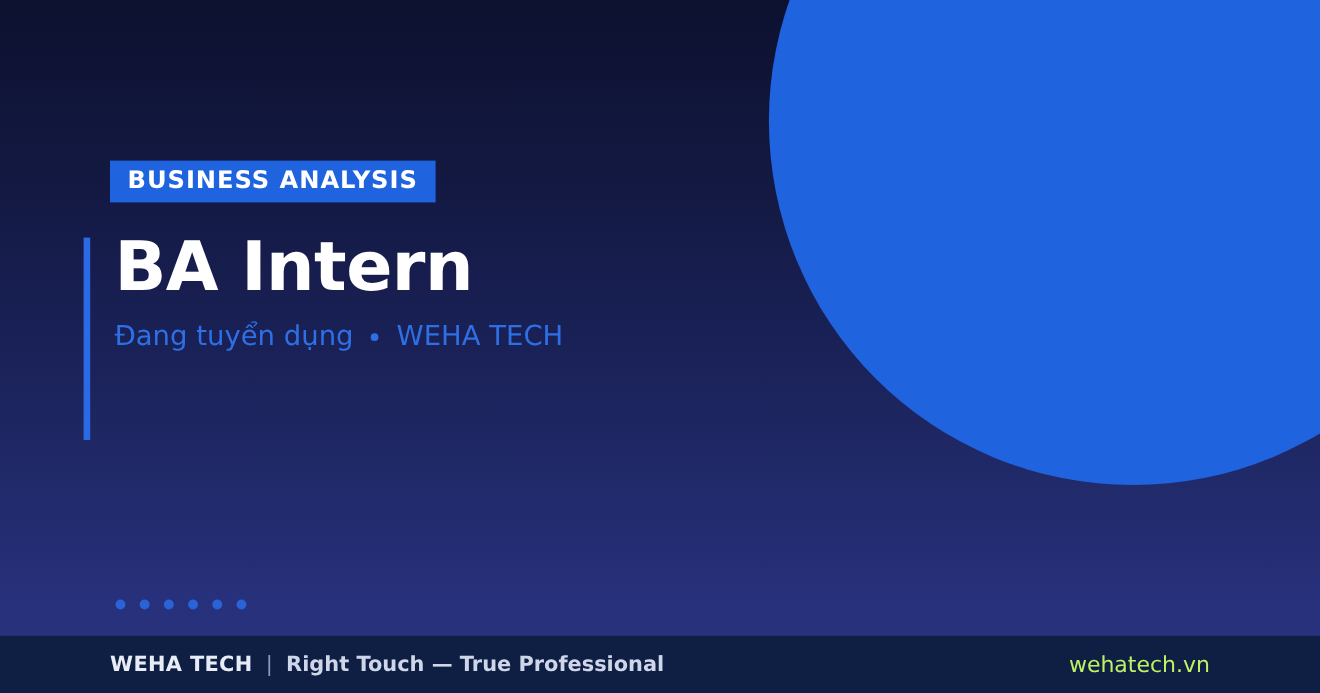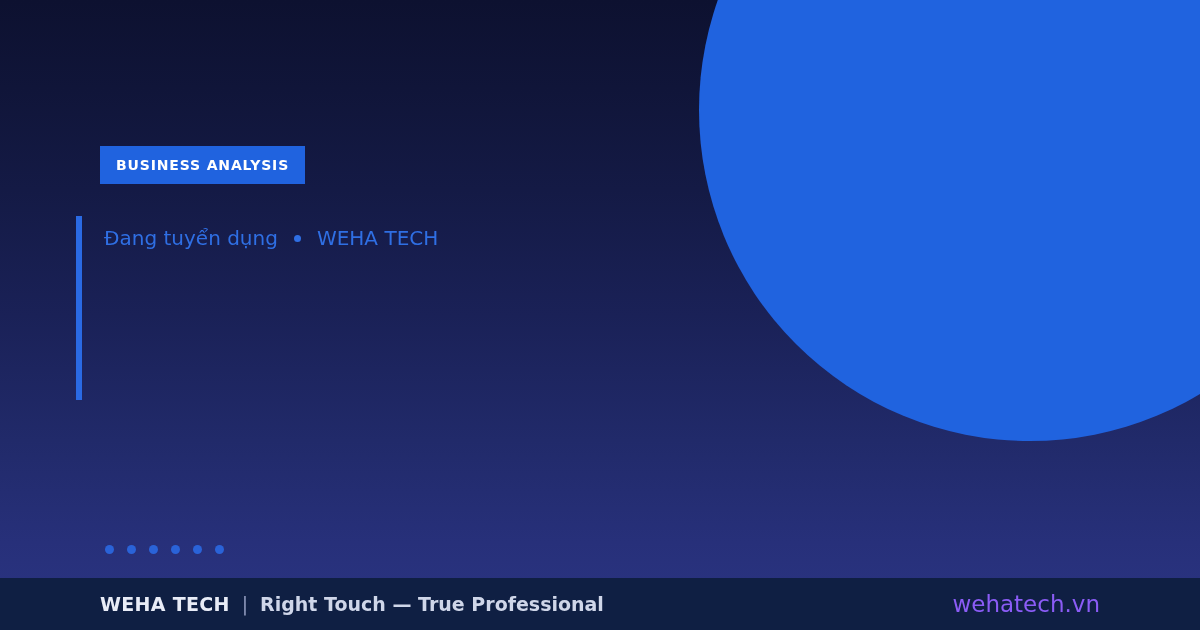--- a/index.html
+++ b/index.html
@@ -38,21 +38,21 @@
   .badge {
     position: absolute;
     left: 100px;
     top: 146px;
     height: 38px;
     padding: 0 16px;
     display: flex;
     align-items: center;
     background: #2063df;
     color: #ffffff;
-    font-size: 14px;
+    font-size: 22px;
     font-weight: 700;
     letter-spacing: 0.85px;
     line-height: 1;
     white-space: nowrap;
   }
 
   
   .accent-bar {
     position: absolute;
     left: 76px;
@@ -74,21 +74,21 @@
     color: #ffffff;
     font-size: 62px;
     font-weight: 700;
     letter-spacing: -0.5px;
     line-height: 1.05;
     white-space: nowrap;
   }
   .subtitle {
     margin: 16px 0 0 0;
     color: #2f6fe4;
-    font-size: 20px;
+    font-size: 25px;
     font-weight: 400;
     line-height: 1.2;
     white-space: nowrap;
     display: flex;
     align-items: center;
   }
   .subtitle .sep-dot {
     display: inline-block;
     width: 7px;
     height: 7px;
@@ -131,39 +131,40 @@
     display: flex;
     align-items: baseline;
     white-space: nowrap;
     font-size: 19px;
     color: #c6cde4;
   }
   .footer-brand { font-weight: 700; color: #e8ecf7; letter-spacing: 0.3px; }
   .footer-pipe { margin: 0 12px; color: #8e99bd; font-weight: 400; }
   .footer-tagline { font-weight: 700; color: #cfd6e9; }
   .footer-right {
-    font-size: 23px;
-    color: #8b5cf6;
+    font-size: 20px;
+    color: #bef264;
     white-space: nowrap;
   }
 </style>
 </head>
 <body>
 
 <div class="canvas">
 
   <div class="hero-circle"></div>
 
   <div class="badge">
     <span>BUSINESS ANALYSIS</span>
   </div>
 
   <div class="accent-bar"></div>
 
   <div class="title-block">
+    <h1 class="job-title">BA Intern</h1>
     <div class="subtitle">
       <span>Đang tuyển dụng</span>
       <span class="sep-dot"></span>
       <span>WEHA TECH</span>
     </div>
   </div>
 
   <div class="dots-row">
     <span class="dot"></span>
     <span class="dot"></span>

